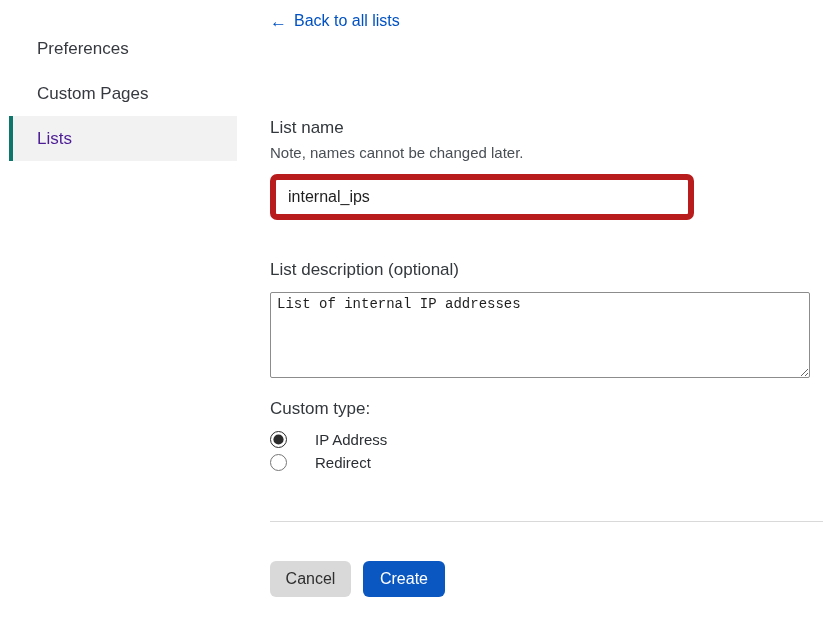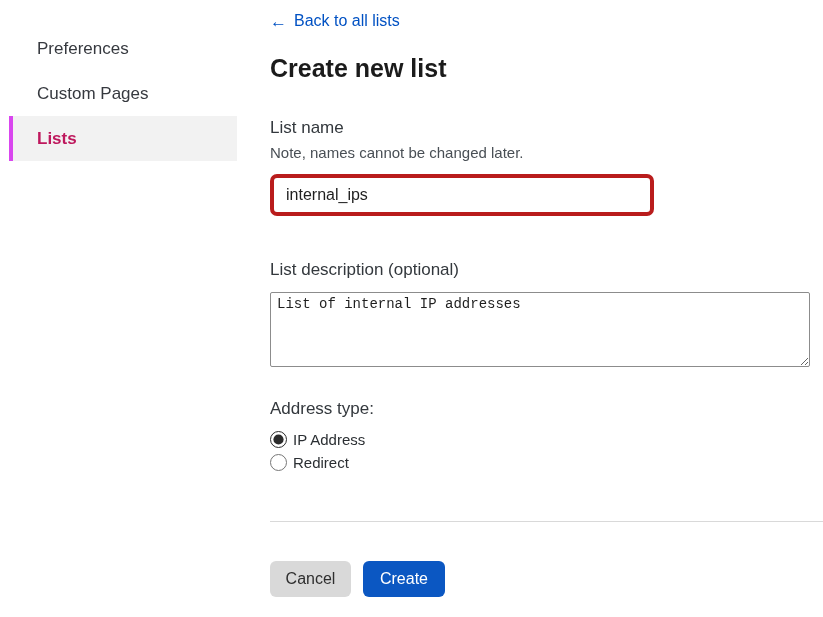--- a/index.html
+++ b/index.html
@@ -20,23 +20,23 @@
     align-items: center;
     padding-left: 24px;
     font-size: 17px;
     color: #36393f;
     cursor: pointer;
     border-left: 4px solid transparent;
     text-align: right;
   }
   .side-item.selected {
     background: #f2f2f2;
-    border-left: 4px solid #d946ef;
-    font-weight: 700;
-    color: #be185d;
+    border-left: 4px solid #0f766e;
+    font-weight: 400;
+    color: #4c1d95;
   }
 
   
   .main { position: absolute; left: 270px; top: 0; width: 553px; height: 617px; }
 
   .back-link {
     position: absolute; left: 0; top: 12px;
     display: flex; align-items: center; gap: 7px;
     color: #0051c3; font-size: 16px; cursor: pointer; text-decoration: none;
   }
@@ -49,42 +49,42 @@
 
   .field-label { position: absolute; left: 0; font-size: 17px; color: #33383d; }
   .label-name { top: 118px; }
   .field-note {
     position: absolute; left: 0; top: 144px;
     font-size: 15px; color: #494f55;
   }
 
   .name-input {
     position: absolute; left: 0; top: 174px;
-    width: 384px; height: 37px;
-    border: 4px solid #b91c1c; border-radius: 7px;
+    width: 424px; height: 37px;
+    border: 6px solid #b91c1c; border-radius: 7px;
     padding: 17px 12px; font-size: 16px; color: #1f1f1f;
     font-family: "Liberation Sans", sans-serif;
     background: #fff; outline: none;
   }
 
   .label-desc { top: 260px; }
   .desc-textarea {
     position: absolute; left: 0; top: 292px;
-    width: 540px; height: 75px;
+    width: 540px; height: 86px;
     border: 1px solid #8c8c8c; border-radius: 2px;
     padding: 3px 6px;
     font-family: "Liberation Mono", "DejaVu Sans Mono", monospace;
     font-size: 14px; color: #1f1f1f;
     resize: both; outline: none; background: #fff;
   }
 
   .label-type { top: 399px; }
   .radio-group { position: absolute; left: 0; top: 428px; }
   .radio-row {
-    height: 23px; display: flex; align-items: center; gap: 6px;
+    height: 23px; display: flex; align-items: center; gap: 28px;
     cursor: pointer;
   }
   .radio-row input[type="radio"] {
     width: 17px; height: 17px; margin: 0;
     accent-color: #2b2b2b; cursor: pointer;
   }
   .radio-label { font-size: 15px; color: #2b2f33; }
 
   .divider {
     position: absolute; left: 0; top: 521px; width: 553px; height: 0;
@@ -115,30 +115,29 @@
   </div>
 </nav>
 
 <main class="main">
 
   <a class="back-link">
     <span class="arrow">←</span>
     <span>Back to all lists</span>
   </a>
 
-  <h1 class="page-title">Create new list</h1>
 
   <div class="field-label label-name">List name</div>
   <div class="field-note">Note, names cannot be changed later.</div>
   <input class="name-input" type="text" value="internal_ips" style="">
 
   <div class="field-label label-desc">List description (optional)</div>
   <textarea class="desc-textarea" style="">List of internal IP addresses</textarea>
 
-  <div class="field-label label-type">Address type:</div>
+  <div class="field-label label-type">Custom type:</div>
 
   <div class="radio-group">
     <label class="radio-row">
       <input type="radio" name="content-type" checked="" style="">
       <span class="radio-label">IP Address</span>
     </label>
     <label class="radio-row">
       <input type="radio" name="content-type" style="">
       <span class="radio-label">Redirect</span>
     </label>

